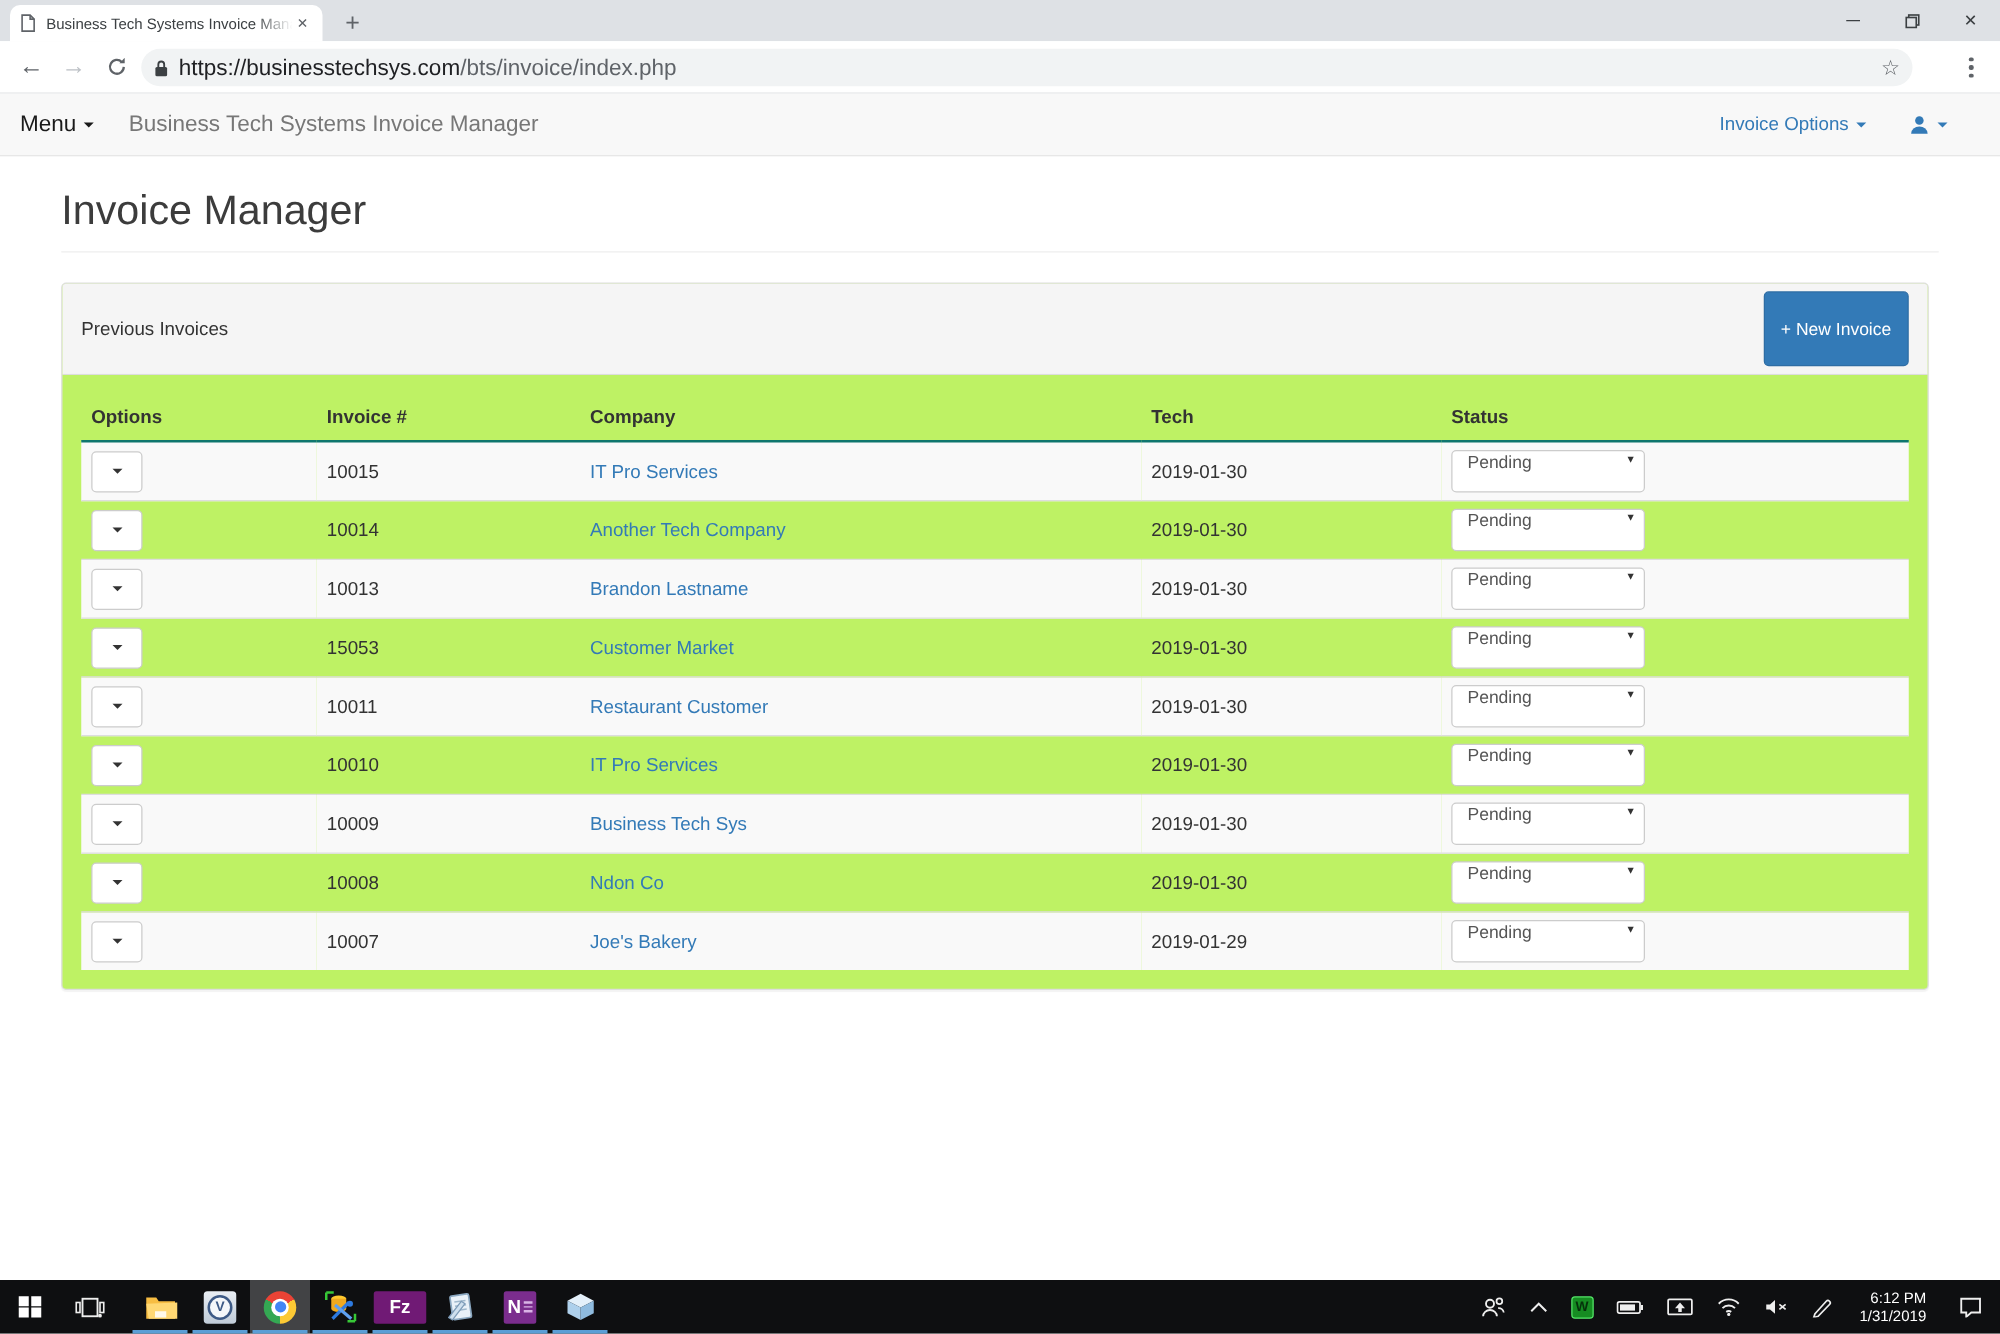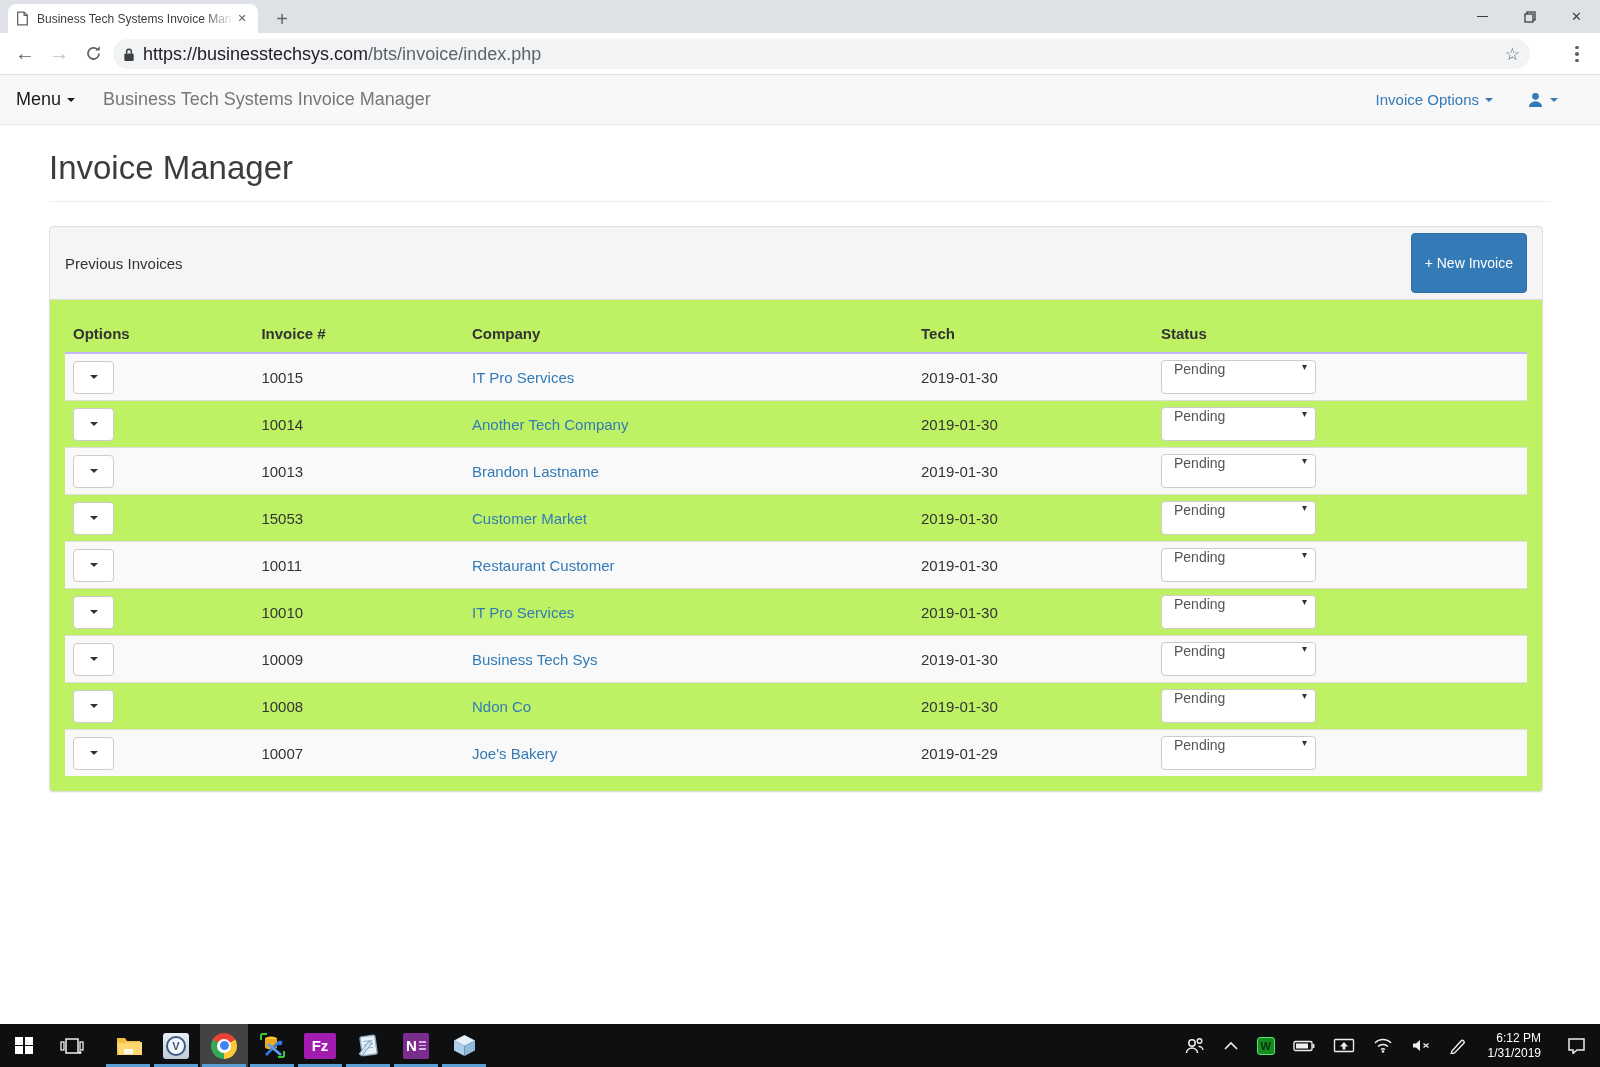--- a/index.html
+++ b/index.html
@@ -60,21 +60,21 @@
   .panel-heading { background:#f5f5f5; border-bottom:1px solid #ddd; border-radius:3px 3px 0 0;
                    padding:6px 15px; display:flex; align-items:center; justify-content:space-between;
                    min-height:46px; }
   .panel-title { font-size:15px; color:#333; }
   .btn-primary { background:#337ab7; border:1px solid #2e6da4; color:#fff; font-size:14px;
                  padding:21px 13px; border-radius:4px; font-family:inherit; }
   .panel-body { padding:15px; }
 
   table.invoices { width:100%; border-collapse:collapse; table-layout:fixed; }
   .invoices th { text-align:left; font-size:15px; font-weight:bold; color:#333;
-                 padding:10px 8px; border-bottom:2px solid #c4b5fd; }
+                 padding:10px 8px; border-bottom:2px solid #0f766e; }
   .invoices td { font-size:15px; color:#333; padding:6px 8px; border-top:1px solid #ddd;
                  vertical-align:middle; height:45px; }
   .invoices tbody tr:nth-child(odd) { background:#f9f9f9; }
   .col-options{width:12.8%} .col-invoice{width:14.3%} .col-company{width:30.5%}
   .col-date{width:16.3%} .col-status{width:25.4%}
   .opt-btn { width:41px; height:33px; background:#fff; border:1px solid #ccc; border-radius:4px;
              display:flex; align-items:center; justify-content:center; color:#333; }
   .link { color:#337ab7; text-decoration:none; cursor:pointer; }
   .status-select { width:155px; height:34px; background:#fff; border:1px solid #ccc; border-radius:4px;
                    display:flex; align-items:flex-start; padding:0 8px 0 12px; color:#555; font-size:14px; }
@@ -84,21 +84,21 @@
   .taskbar { position:absolute; bottom:0; left:0; width:100%; height:43px; background:#0e0f11;
              display:flex; align-items:stretch; }
   .tb-btn { width:48px; display:flex; align-items:center; justify-content:center; position:relative; }
   .tb-btn.running::after { content:""; position:absolute; bottom:0; left:2px; right:2px; height:3px;
                            background:#5b9ed6; }
   .tb-btn.active { background:rgba(255,255,255,.22); }
   .tb-gap { width:8px; }
   .start-logo { display:grid; grid-template-columns:8px 8px; grid-template-rows:8px 8px; gap:1.5px; }
   .start-logo i { background:#fff; }
   .appicon { width:27px; height:27px; display:flex; align-items:center; justify-content:center; }
-  .fz-icon { width:32px; height:26px; background:#a21caf; color:#fff; font-weight:bold; font-size:15px;
+  .fz-icon { width:42px; height:26px; background:#701a75; color:#fff; font-weight:bold; font-size:15px;
              display:flex; align-items:center; justify-content:center; border-radius:2px; }
   .on-icon { width:26px; height:26px; background:#7b2d8e; border-radius:2px; color:#fff;
              font-weight:bold; font-size:15px; display:flex; align-items:center; justify-content:center; gap:2px; }
   .on-lines { display:flex; flex-direction:column; gap:2px; }
   .on-lines i { width:7px; height:1.5px; background:#d9b3e6; }
   .vapp-icon { width:26px; height:26px; border-radius:3px; background:linear-gradient(180deg,#e9eef4,#bfcbd8);
                display:flex; align-items:center; justify-content:center; }
   .vapp-circle { width:20px; height:20px; border-radius:50%; border:2.5px solid #3d5a86; background:#f4f7fa;
                  display:flex; align-items:center; justify-content:center; font-size:11px; font-weight:bold; color:#3d5a86; }
   .chrome-ball { width:26px; height:26px; border-radius:50%;

